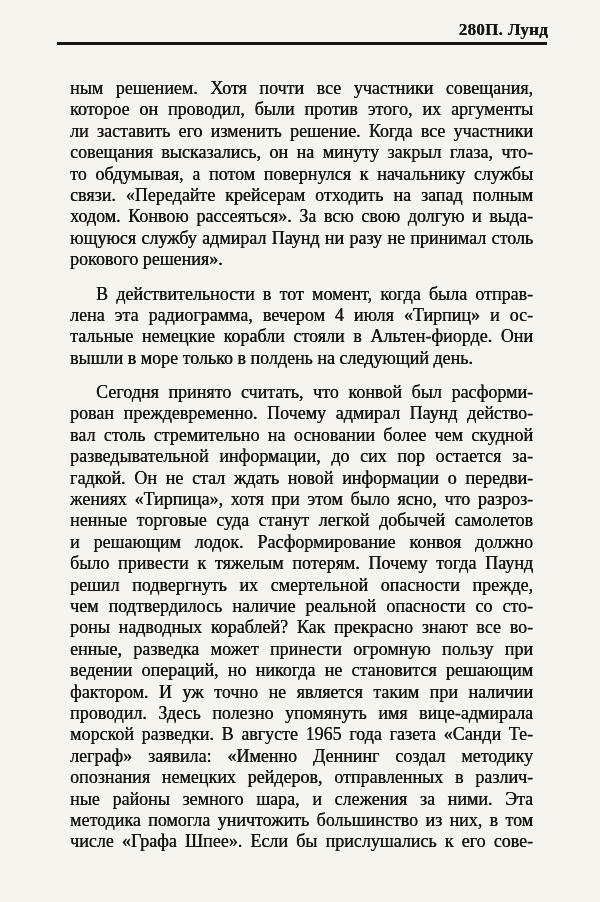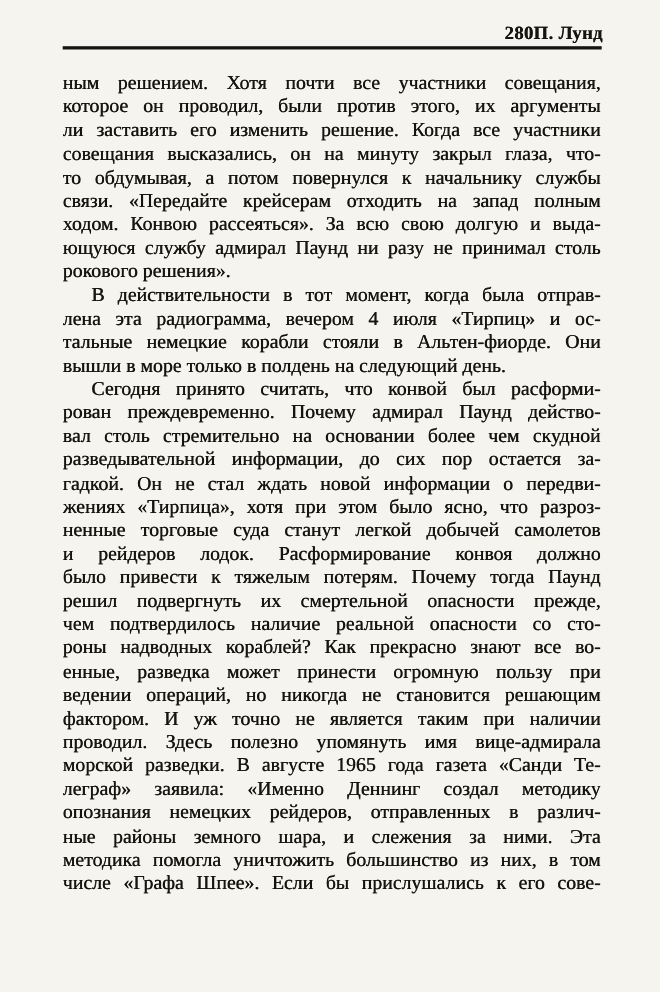--- a/index.html
+++ b/index.html
@@ -39,21 +39,21 @@
   }
   .text-block {
     position: absolute;
     top: 65px;
     left: 57px;
     width: 489px;
     font-size: 18px;
     line-height: 21.4px;
     text-shadow: 0.35px 0 0 currentColor;
   }
-  .paragraph { margin: 0; }
+  .paragraph { margin: 13px; }
   .line {
     height: 21.4px;
     overflow: hidden;
     text-align: justify;
     text-align-last: justify;
     white-space: normal;
   }
   .line.last { text-align-last: left; }
   .line.indent { text-indent: 26px; }
 </style>
@@ -85,21 +85,21 @@
         <div class="line last">вышли в море только в полдень на следующий день.</div>
       </div>
       <div class="paragraph">
         <div class="line indent">Сегодня принято считать, что конвой был расформи-</div>
         <div class="line">рован преждевременно. Почему адмирал Паунд действо-</div>
         <div class="line">вал столь стремительно на основании более чем скудной</div>
         <div class="line">разведывательной информации, до сих пор остается за-</div>
         <div class="line">гадкой. Он не стал ждать новой информации о передви-</div>
         <div class="line">жениях «Тирпица», хотя при этом было ясно, что разроз-</div>
         <div class="line">ненные торговые суда станут легкой добычей самолетов</div>
-        <div class="line">и рейдеров лодок. Расформирование конвоя должно</div>
+        <div class="line">и решающим лодок. Расформирование конвоя должно</div>
         <div class="line">было привести к тяжелым потерям. Почему тогда Паунд</div>
         <div class="line">решил подвергнуть их смертельной опасности прежде,</div>
         <div class="line">чем подтвердилось наличие реальной опасности со сто-</div>
         <div class="line">роны надводных кораблей? Как прекрасно знают все во-</div>
         <div class="line">енные, разведка может принести огромную пользу при</div>
         <div class="line">ведении операций, но никогда не становится решающим</div>
         <div class="line">фактором. И уж точно не является таким при наличии</div>
         <div class="line">проводил. Здесь полезно упомянуть имя вице-адмирала</div>
         <div class="line">морской разведки. В августе 1965 года газета «Санди Те-</div>
         <div class="line">леграф» заявила: «Именно Деннинг создал методику</div>

